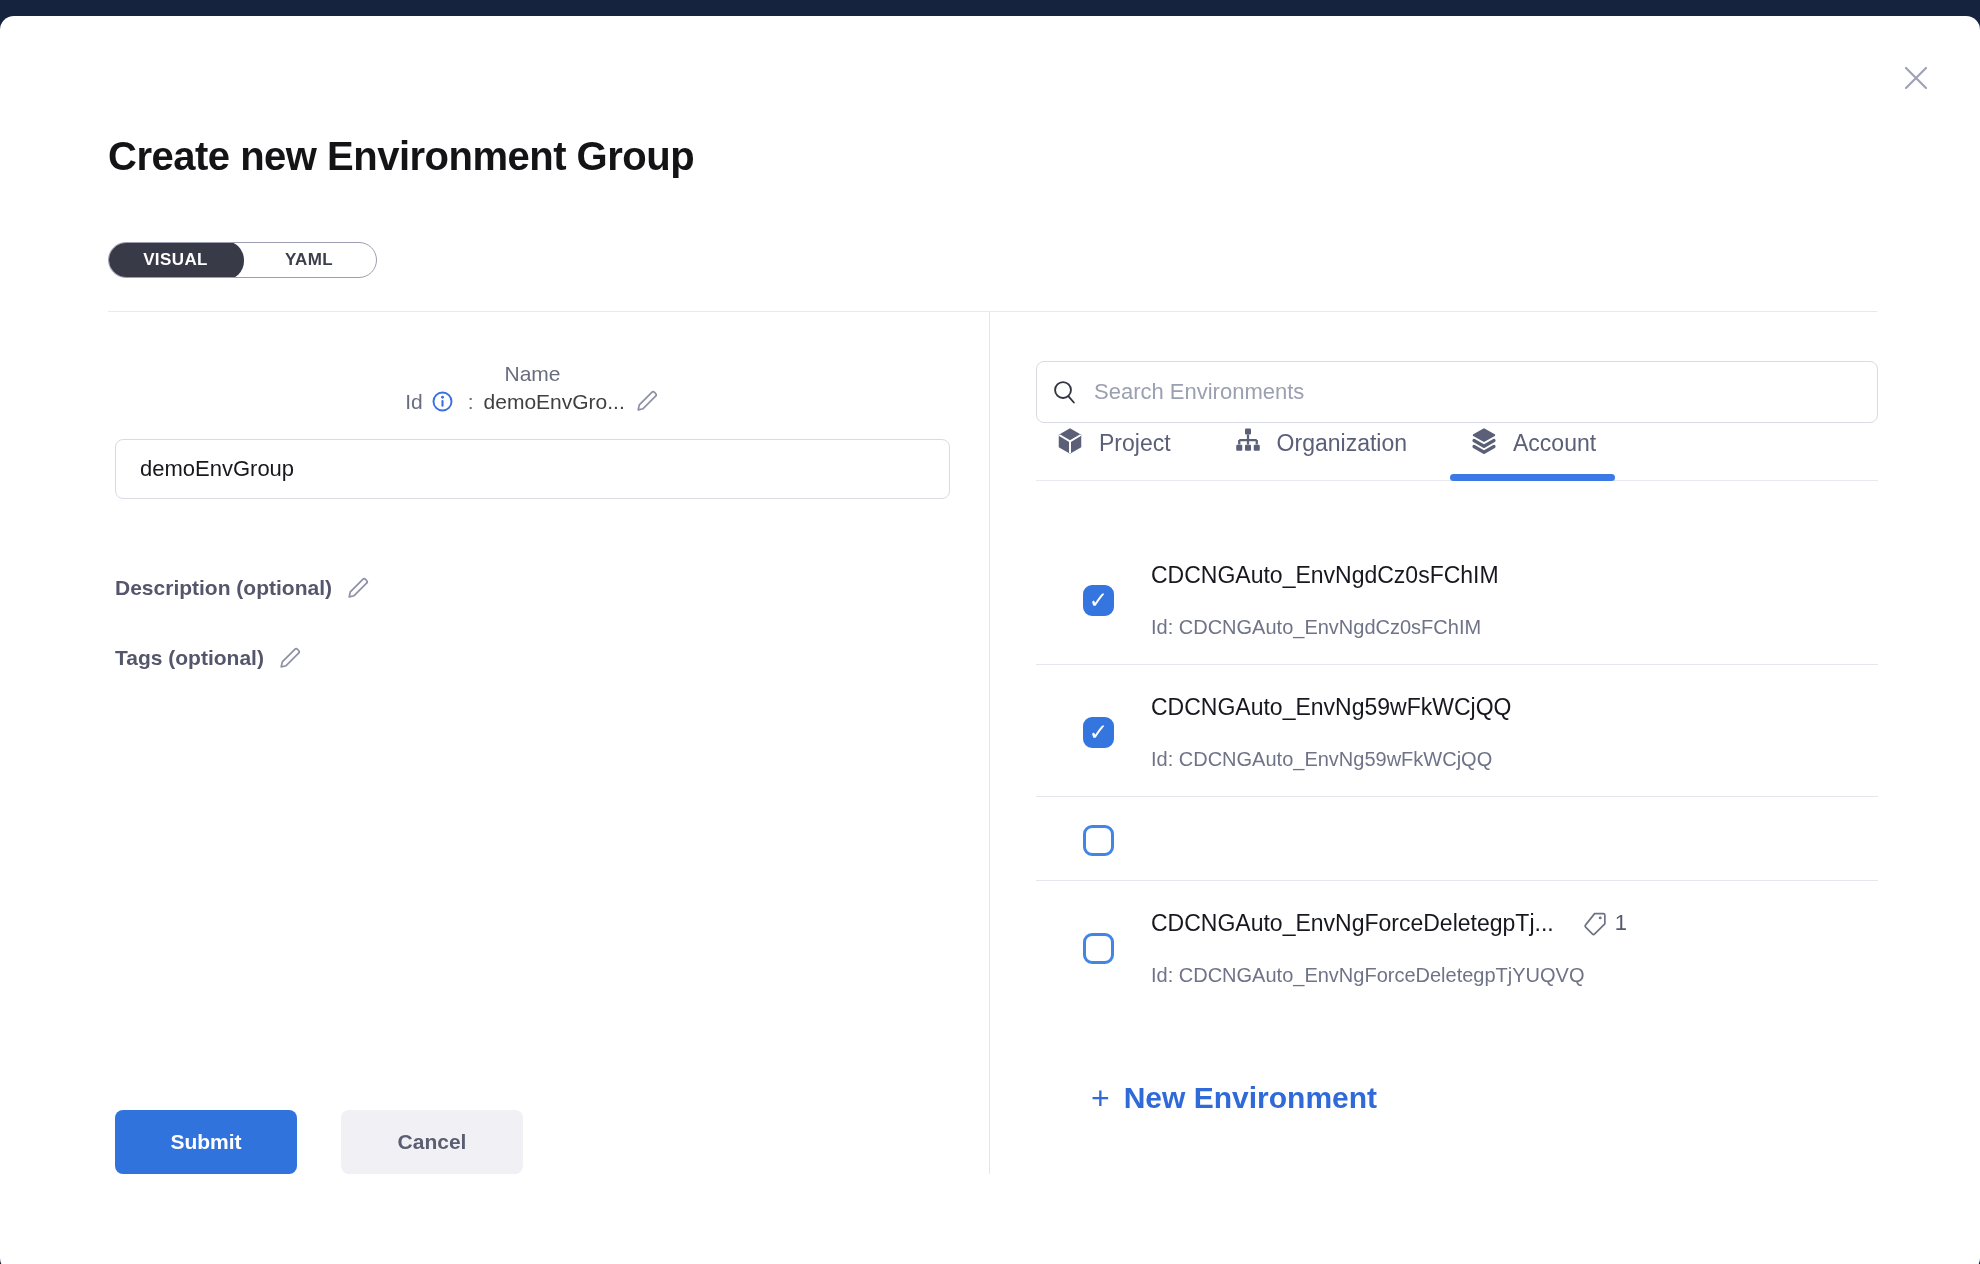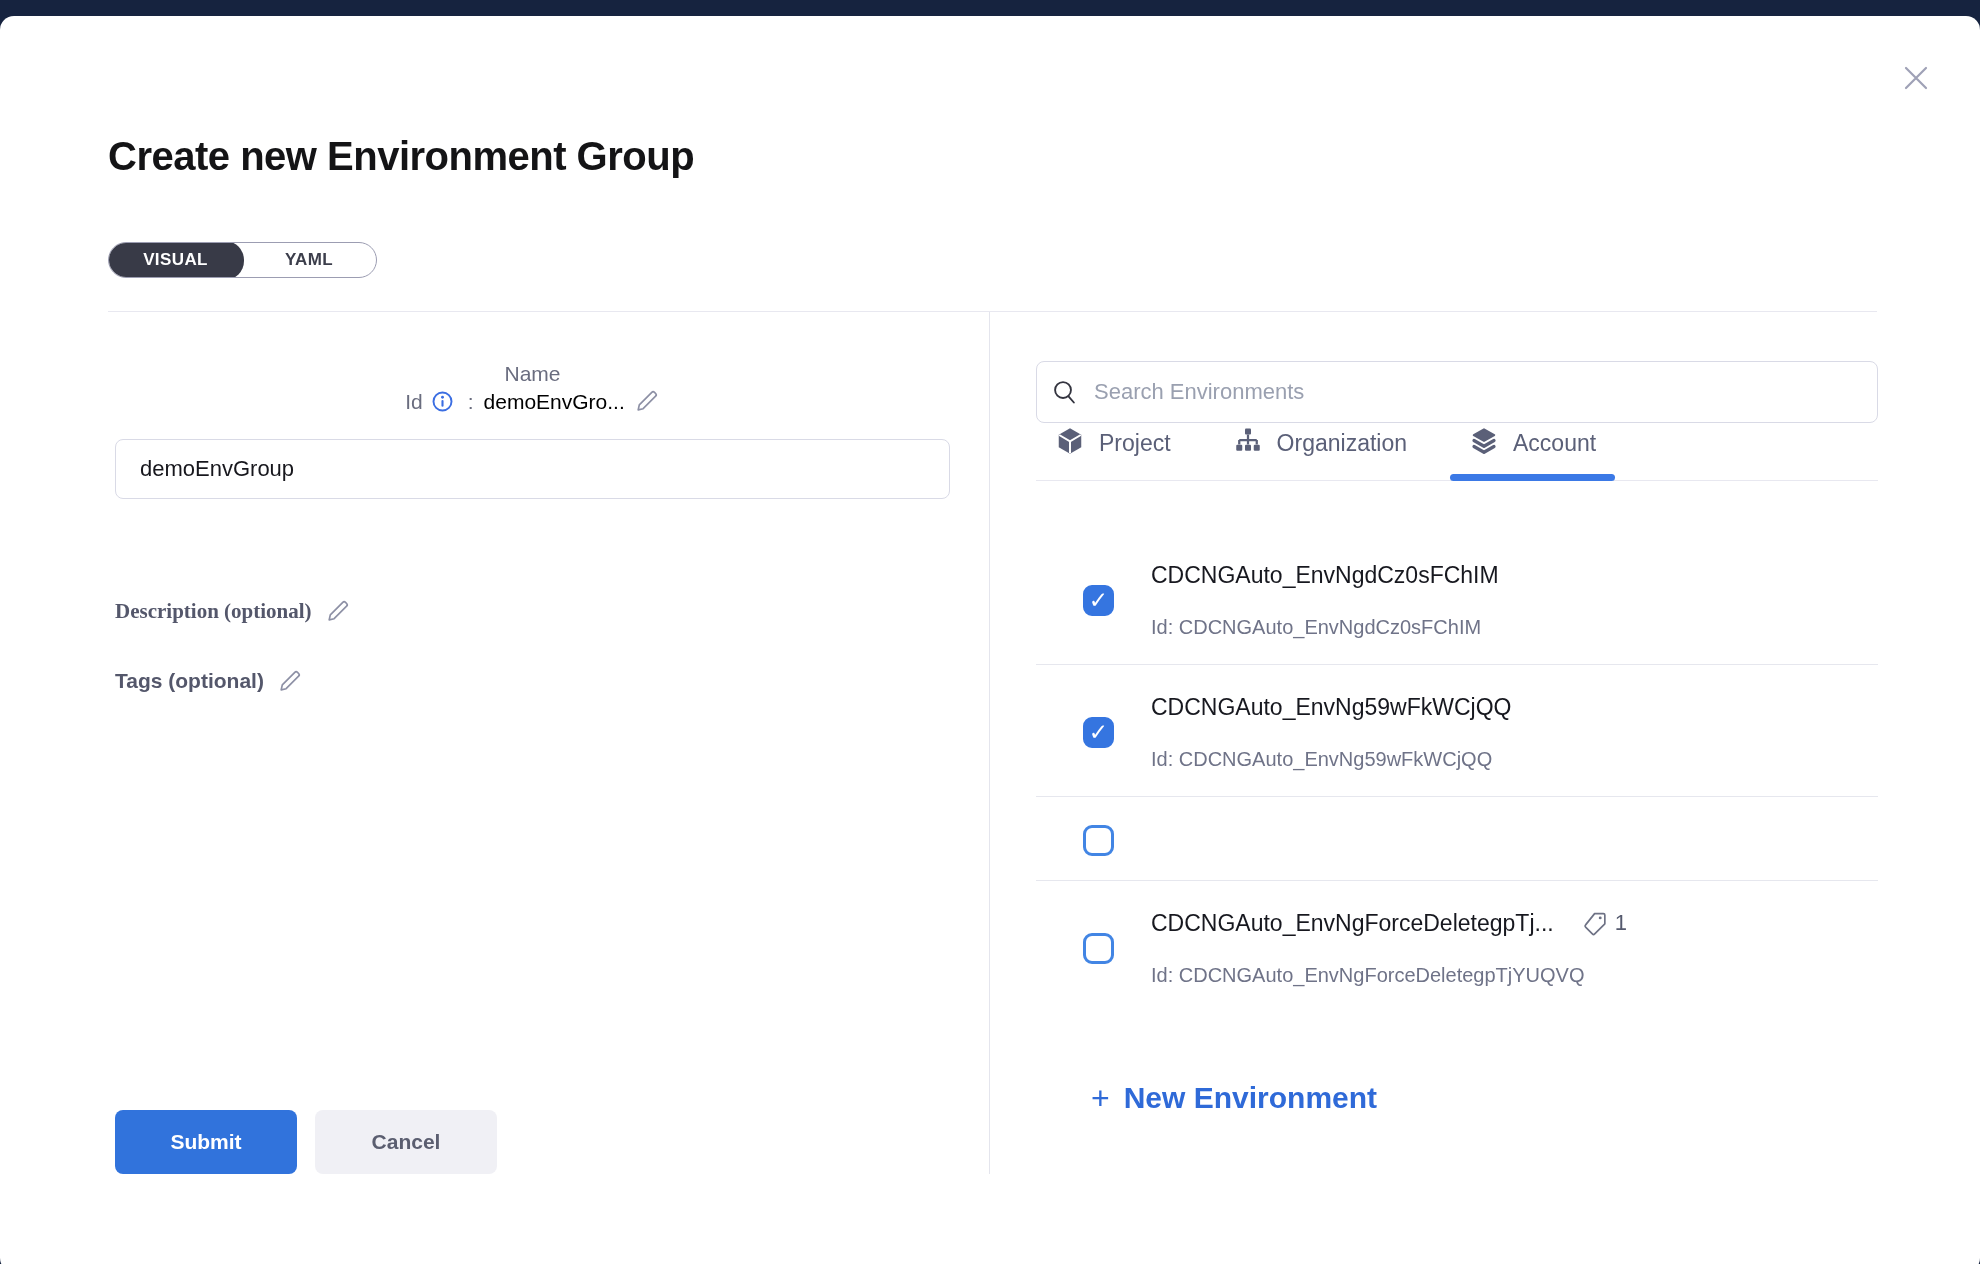--- a/index.html
+++ b/index.html
@@ -57,33 +57,33 @@
   
   .name-row {
     width: 835px; display: flex; align-items: center;
     justify-content: space-between;
     flex-direction: column;
   }
   .field-label { font-size: 21px; color: #6a6d7f; line-height: 28px; }
   .id-group { display: flex; align-items: center; gap: 8px; }
   .id-label { font-size: 21px; color: #6a6d7f; }
   .id-colon { font-size: 21px; color: #6a6d7f; margin: 0 2px 0 6px; }
-  .id-link { font-size: 21px; color: #000000; cursor: pointer; }
+  .id-link { font-size: 21px; color: #404040; cursor: pointer; }
   .icon-btn { background: none; border: none; padding: 0; cursor: pointer; line-height: 0; }
   .name-input {
     margin-top: 24px; width: 835px; height: 60px;
     border: 1px solid #d9dae6; border-radius: 8px;
     padding: 0 24px; font-size: 22px; color: #17171d;
     font-family: inherit; outline: none; background: #fff;
   }
   .opt-row { display: flex; align-items: center; gap: 12px; }
-  .opt-row.description { margin-top: 98px; font-family: Liberation Serif, serif; }
+  .opt-row.description { margin-top: 75px; }
   .opt-row.tags { margin-top: 42px; }
   .opt-label { font-size: 21px; font-weight: 700; color: #54576b; line-height: 28px; }
-  .footer-buttons { margin-top: auto; display: flex; gap: 18px; }
+  .footer-buttons { margin-top: auto; display: flex; gap: 44px; }
   .btn {
     height: 64px; border-radius: 8px; border: none; cursor: pointer;
     font-size: 21px; font-weight: 700; font-family: inherit;
     display: flex; align-items: center; justify-content: center;
   }
   .btn-submit { width: 182px; background: #3173dc; color: #ffffff; }
   .btn-cancel { width: 182px; background: #f0f0f5; color: #5b5e70; }
   
   .search-box {
     width: 842px; height: 62px; border: 1px solid #d9dae6; border-radius: 8px;

